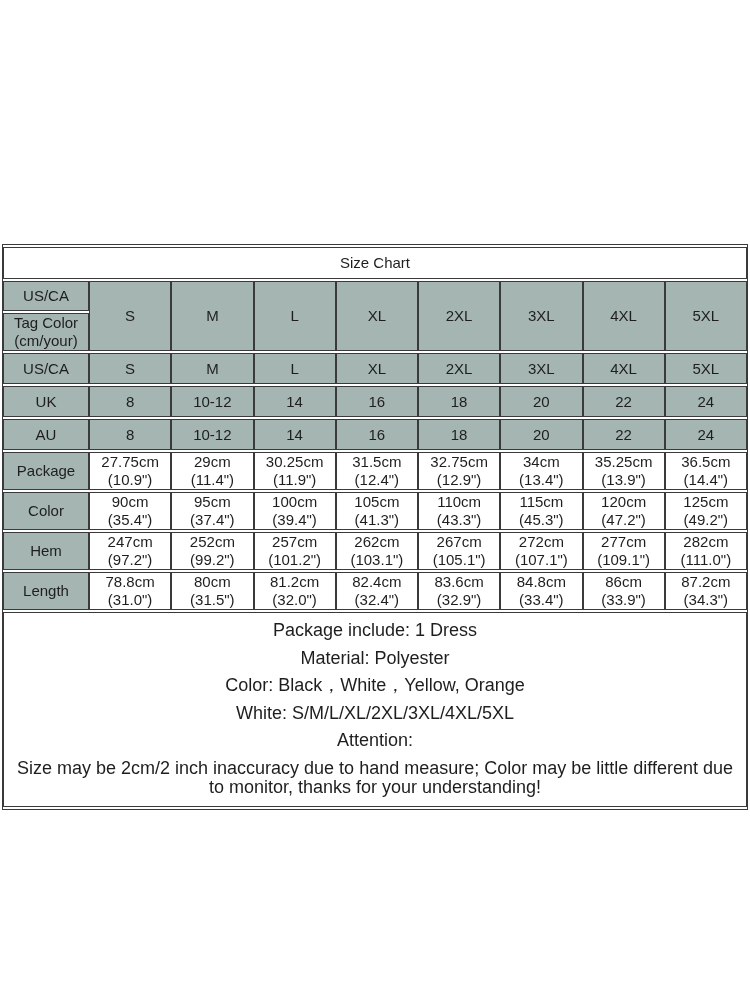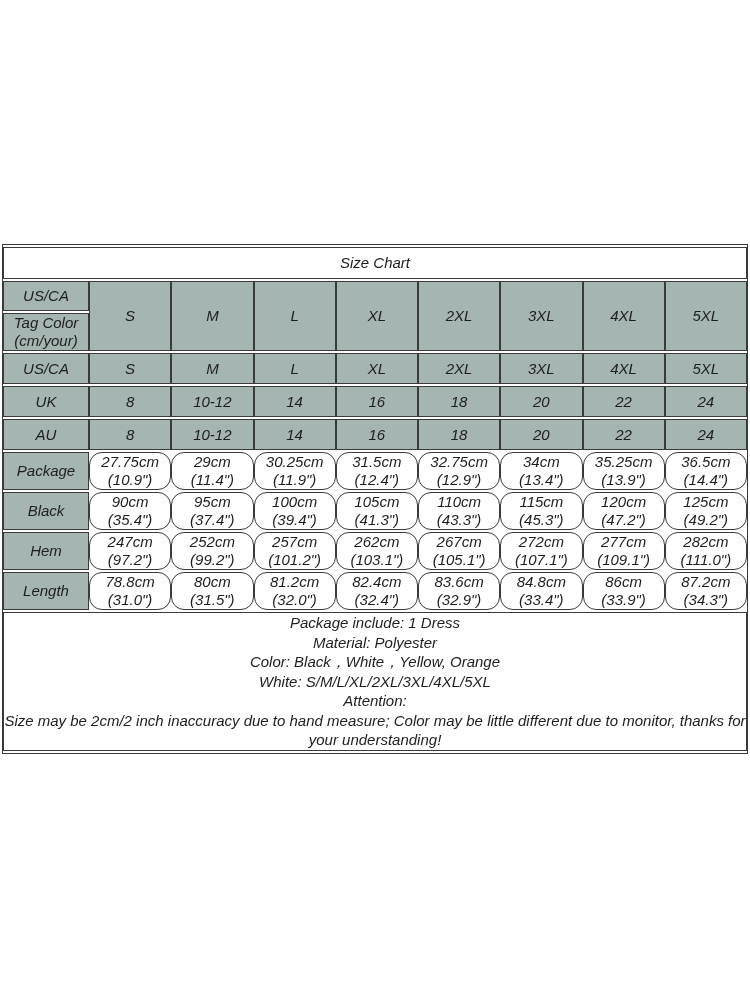--- a/index.html
+++ b/index.html
@@ -15,42 +15,41 @@
     width:750px;height:1000px;background:var(--page-bg);
     font-family:"Liberation Sans", sans-serif;color:var(--text);
   }
   .page{position:relative;width:750px;height:1000px;overflow:hidden;}
   table.size-chart{
     position:absolute;top:244px;left:2px;width:746px;
     table-layout:fixed;
     border-collapse:separate;border-spacing:0 2px;
     background:var(--cell-bg);
     border:1px solid var(--border);
-    font-style:italic;
   }
   table.size-chart td{
     border:1px solid var(--border);
     text-align:center;vertical-align:middle;
     font-size:15px;line-height:18px;color:var(--text);
     padding:0;overflow:hidden;
   }
   td.shaded{background:var(--header-bg);margin-top:44px;}
-  td.white{background:var(--cell-bg);border-radius:13px;}
+  td.white{background:var(--cell-bg);}
   td.title-cell{height:32px;background:var(--cell-bg);}
   td.corner-top{height:30px;}
   td.corner-bot{height:38px;}
   tr.plain-row td{height:31px;}
   tr.measure-row td{height:34px;}
   td.notes-cell{
     background:var(--cell-bg);
     text-align:left;vertical-align:top;
     padding:3px 5px 4px 5px;
   }
   td.notes-cell .note-line{
-    font-size:15px;line-height:19.5px;margin:0;
+    font-size:18px;line-height:19.5px;margin:8px;
   }
 </style>
 </head>
 <body>
 
 <div class="page">
   <table class="size-chart">
     <colgroup>
       <col style="width:86px">
       <col>
@@ -118,21 +117,21 @@
           <td class="white"><span>27.75cm</span><br><span>(10.9")</span></td>
           <td class="white"><span>29cm</span><br><span>(11.4")</span></td>
           <td class="white"><span>30.25cm</span><br><span>(11.9")</span></td>
           <td class="white"><span>31.5cm</span><br><span>(12.4")</span></td>
           <td class="white"><span>32.75cm</span><br><span>(12.9")</span></td>
           <td class="white"><span>34cm</span><br><span>(13.4")</span></td>
           <td class="white"><span>35.25cm</span><br><span>(13.9")</span></td>
           <td class="white"><span>36.5cm</span><br><span>(14.4")</span></td>
         </tr>
         <tr class="measure-row">
-          <td class="shaded">Black</td>
+          <td class="shaded">Color</td>
           <td class="white"><span>90cm</span><br><span>(35.4")</span></td>
           <td class="white"><span>95cm</span><br><span>(37.4")</span></td>
           <td class="white"><span>100cm</span><br><span>(39.4")</span></td>
           <td class="white"><span>105cm</span><br><span>(41.3")</span></td>
           <td class="white"><span>110cm</span><br><span>(43.3")</span></td>
           <td class="white"><span>115cm</span><br><span>(45.3")</span></td>
           <td class="white"><span>120cm</span><br><span>(47.2")</span></td>
           <td class="white"><span>125cm</span><br><span>(49.2")</span></td>
         </tr>
         <tr class="measure-row">

